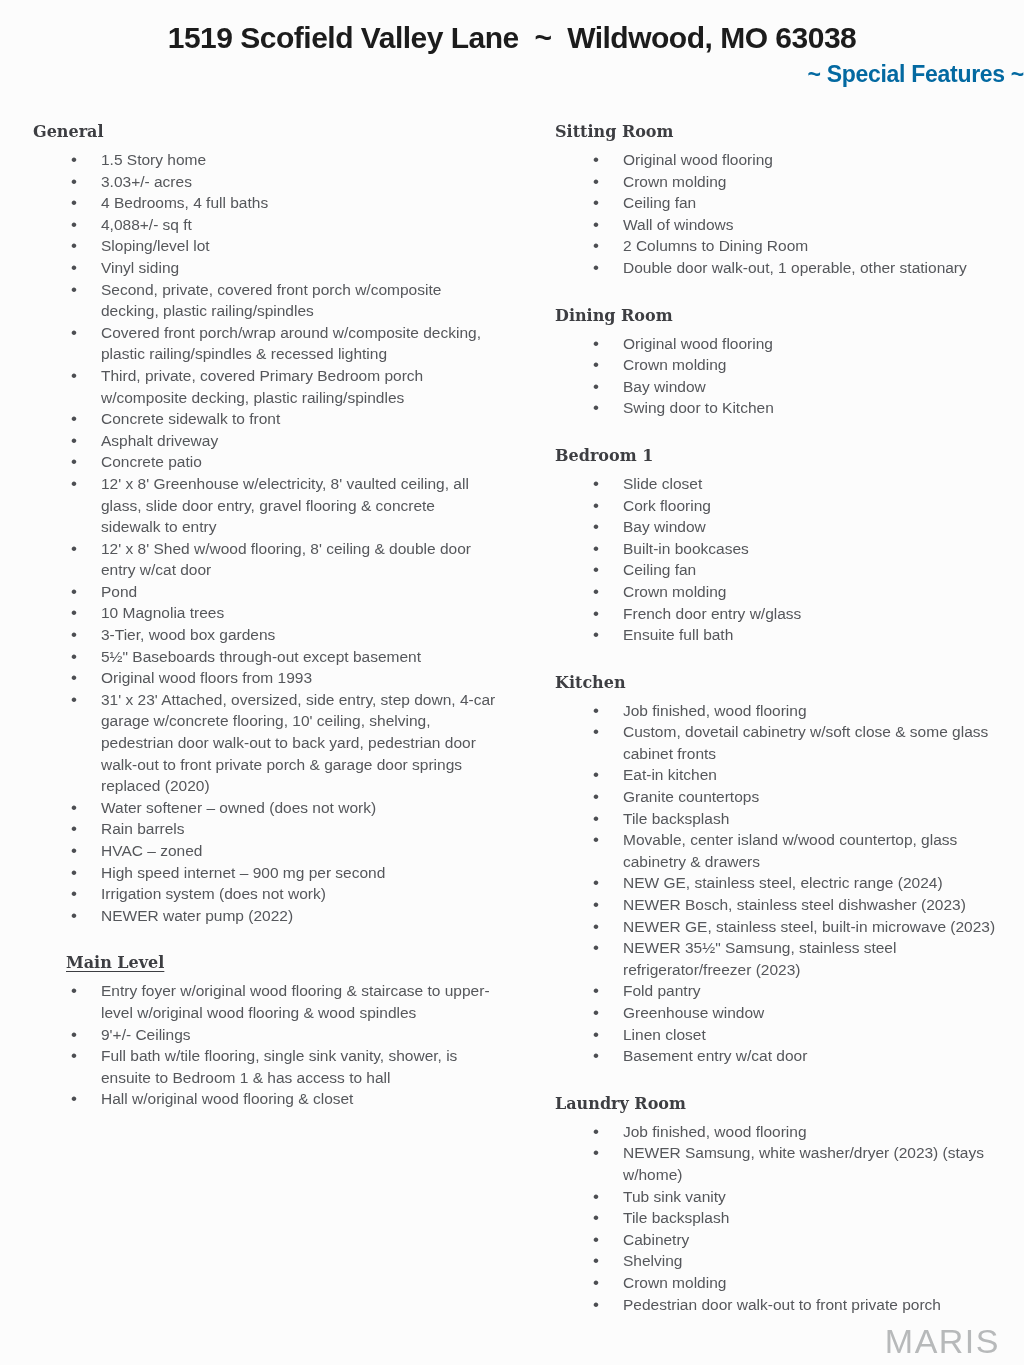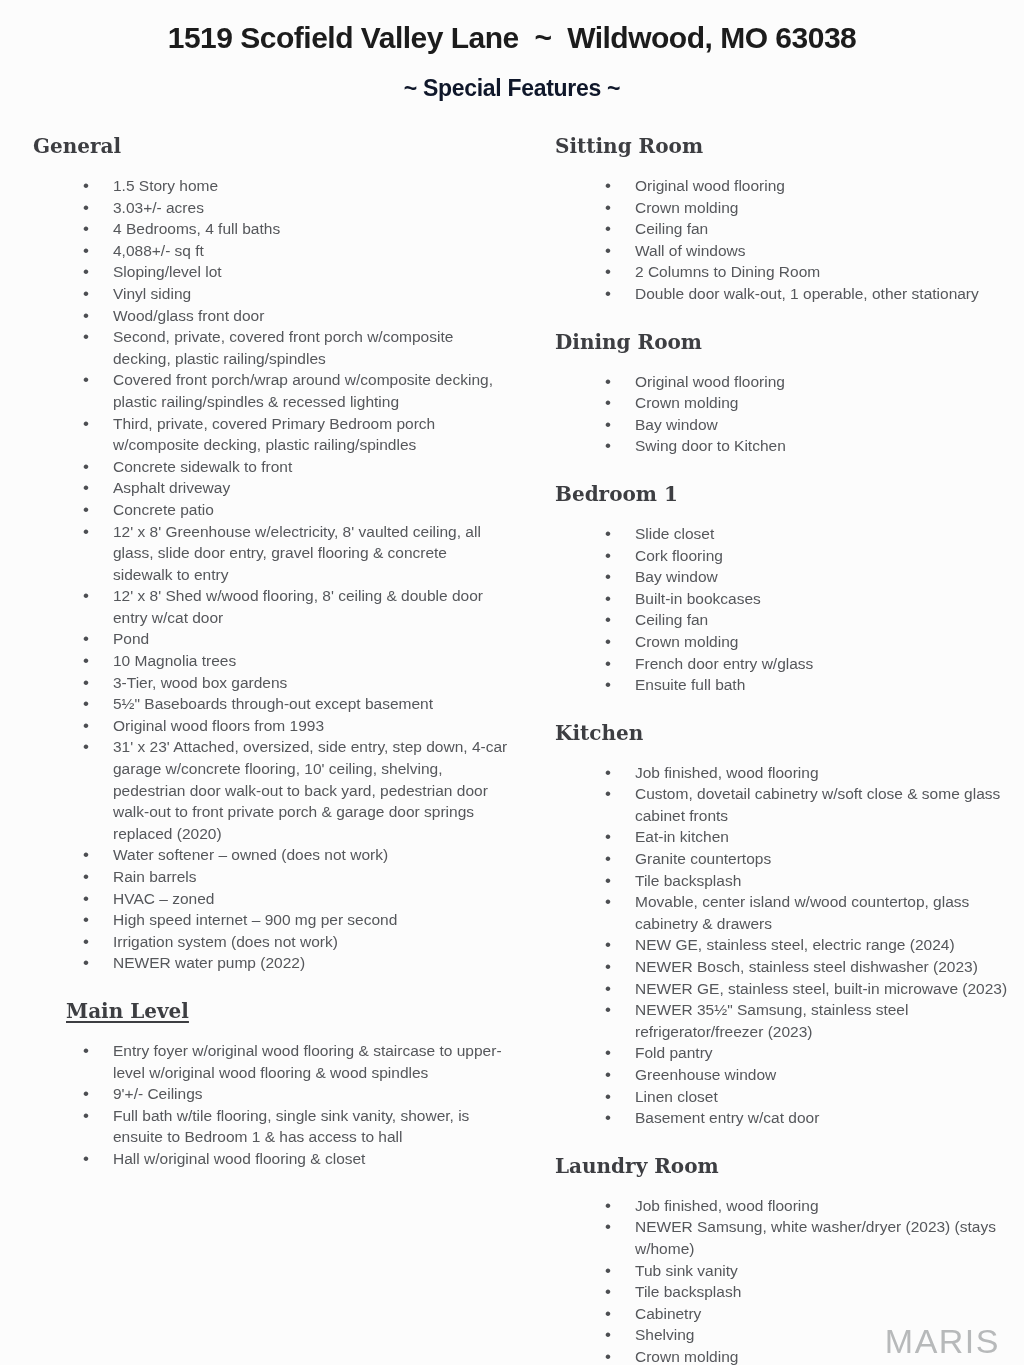--- a/index.html
+++ b/index.html
@@ -19,53 +19,53 @@
   }
   .title {
     text-align: center;
     font-weight: bold;
     font-size: 30px;
     line-height: 36px;
     letter-spacing: -0.5px;
     color: #1c1c1c;
   }
   .subtitle {
-    text-align: center;
+    text-align: right;
     font-weight: bold;
     font-size: 23px;
     line-height: 28px;
-    margin-top: 18px;
+    margin-top: 4px;
     letter-spacing: -0.3px;
-    color: #0f172a;
+    color: #0369a1;
   }
   .columns {
     display: flex;
     margin-top: 31px;
     padding-left: 33px;
   }
   .col-left  { width: 505px; flex: 0 0 505px; }
   .col-right { width: 470px; flex: 0 0 470px; padding-left: 17px; }
   .section { margin: 0 0 0 0; }
   .section + .section { margin-top: 24px; }
   .heading {
     font-family: "DejaVu Serif", "Liberation Serif", serif;
     font-weight: bold;
-    font-size: 20px;
+    font-size: 16px;
     line-height: 26px;
     margin: 0 0 4px 0;
     color: #3d3e42;
   }
   .heading.underline {
     text-decoration: underline;
     text-underline-offset: 3px;
   }
   .heading.indent { margin-left: 33px; }
   ul.bullets {
     list-style: none;
-    margin: 16px;
+    margin: 4px;
     padding: 0;
   }
   ul.bullets li {
     position: relative;
     padding-left: 64px;
     max-width: 395px;
     font-size: 15.5px;
     line-height: 21.6px;
     color: #55575b;
   }
@@ -97,21 +97,20 @@
     <div class="col col-left" id="col-left">
         <section class="section">
           <h2 class="heading">General</h2>
           <ul class="bullets">
             <li>1.5 Story home</li>
             <li>3.03+/- acres</li>
             <li>4 Bedrooms, 4 full baths</li>
             <li>4,088+/- sq ft</li>
             <li>Sloping/level lot</li>
             <li>Vinyl siding</li>
-            <li>Wood/glass front door</li>
             <li>Second, private, covered front porch w/composite decking, plastic railing/spindles</li>
             <li>Covered front porch/wrap around w/composite decking, plastic railing/spindles &amp; recessed lighting</li>
             <li>Third, private, covered Primary Bedroom porch w/composite decking, plastic railing/spindles</li>
             <li>Concrete sidewalk to front</li>
             <li>Asphalt driveway</li>
             <li>Concrete patio</li>
             <li>12' x 8' Greenhouse w/electricity, 8' vaulted ceiling, all glass, slide door entry, gravel flooring &amp; concrete sidewalk to entry</li>
             <li>12' x 8' Shed w/wood flooring, 8' ceiling &amp; double door entry w/cat door</li>
             <li>Pond</li>
             <li>10 Magnolia trees</li>

